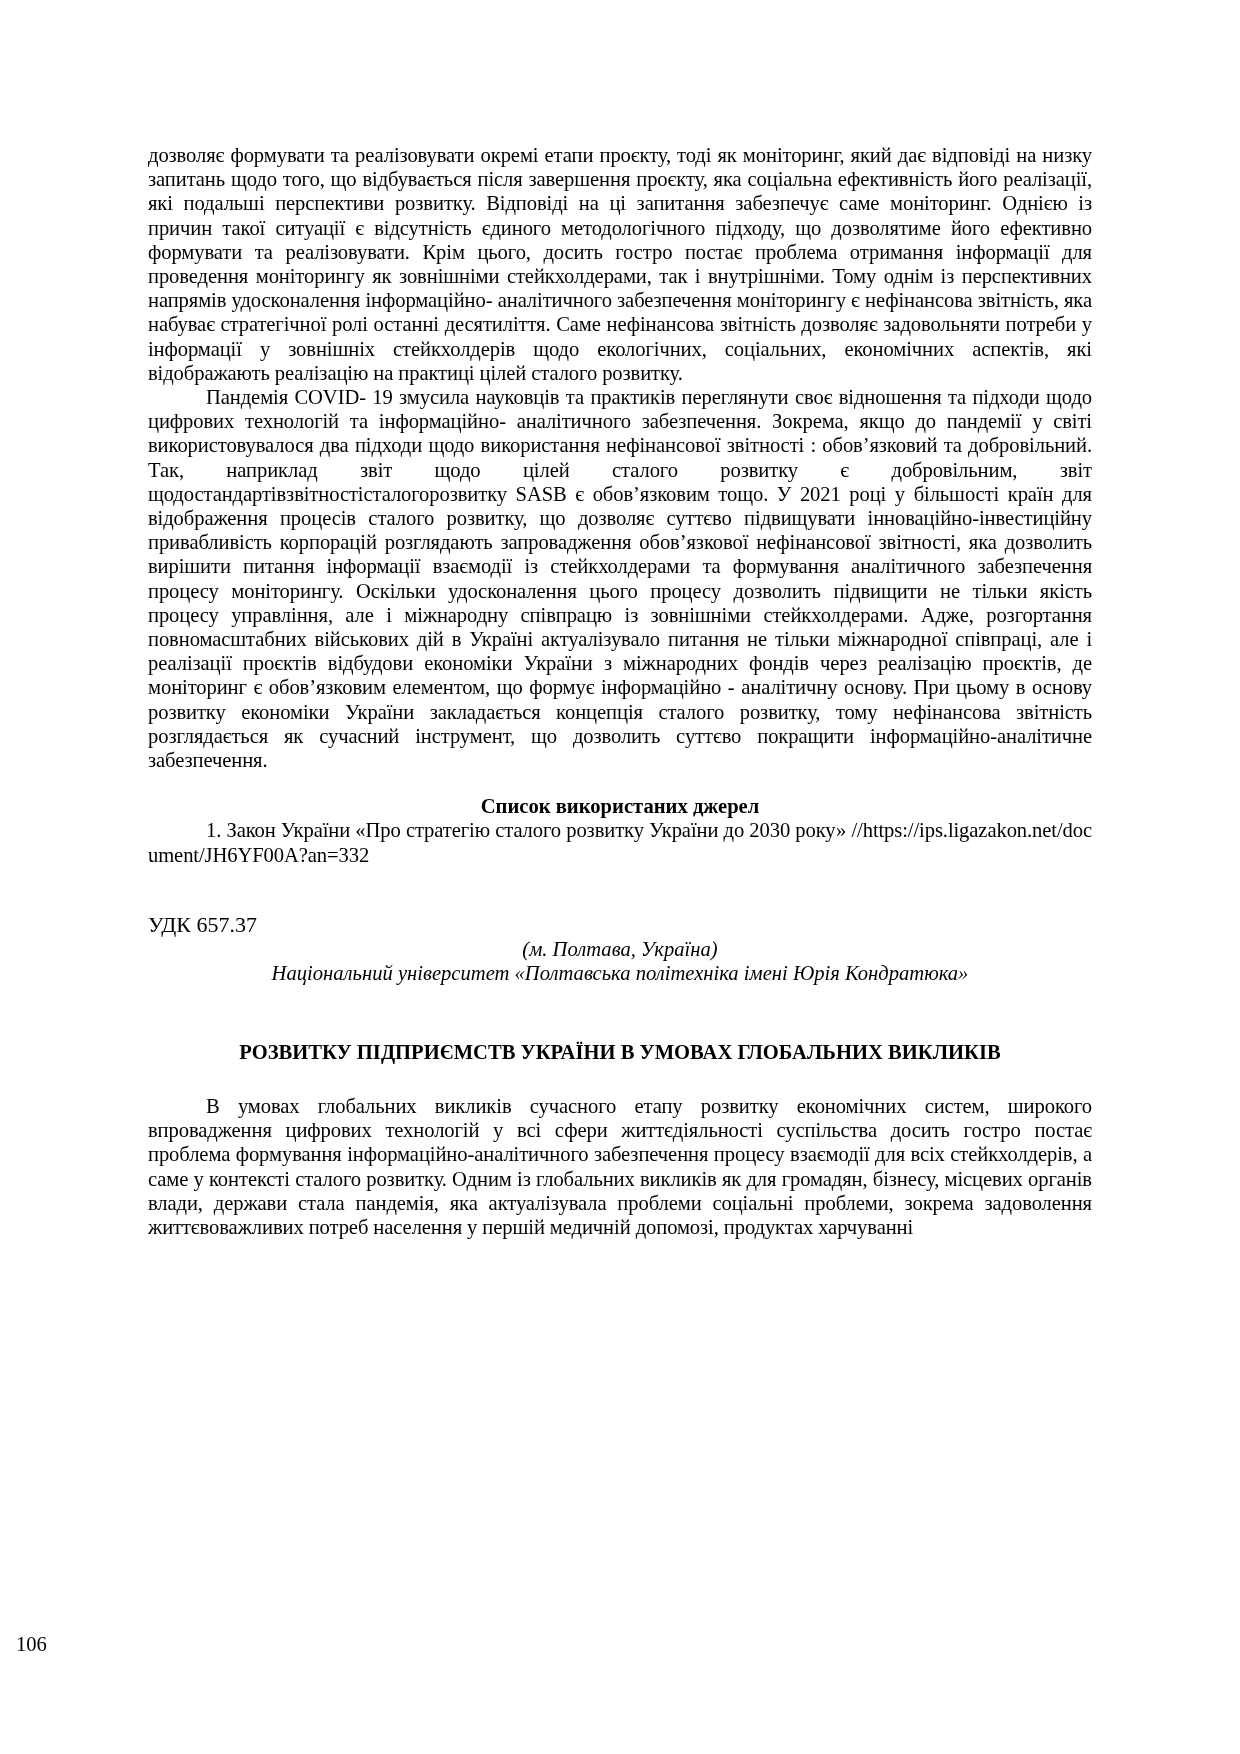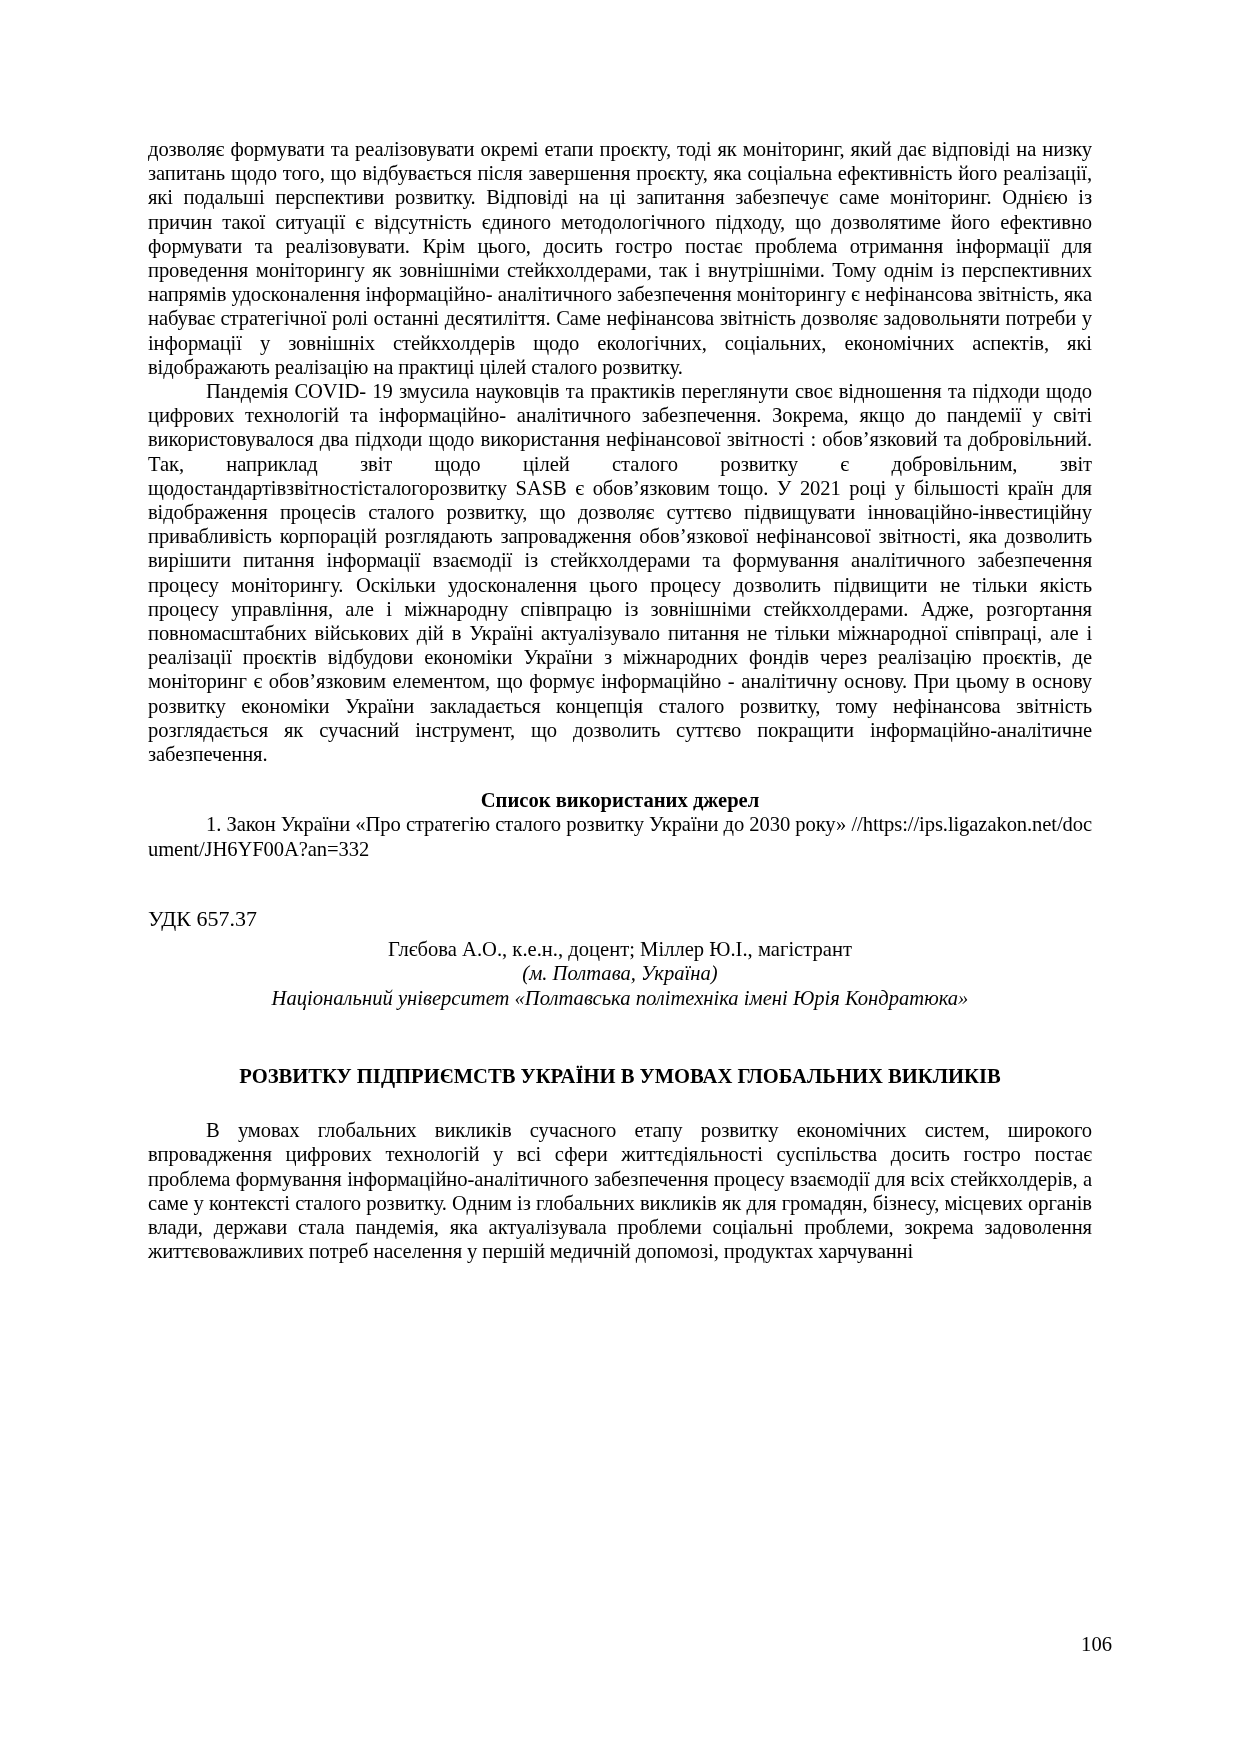--- a/index.html
+++ b/index.html
@@ -10,21 +10,21 @@
     body {
       width: 1240px;
       height: 1754px;
       position: relative;
       font-family: "Liberation Serif", "DejaVu Serif", serif;
       color: #000000;
     }
     .page {
       position: absolute;
       left: 148px;
-      top: 137px;
+      top: 143px;
       width: 944px;
     }
     p {
       margin: 0;
       font-size: 20.6px;
       line-height: 24.2px;
       text-align: justify;
       letter-spacing: -0.1px;
     }
     .indent { text-indent: 58px; }
@@ -59,42 +59,41 @@
       text-align: center;
       font-weight: bold;
       font-size: 20.6px;
       line-height: 24.2px;
       margin: 0;
     }
     .gap-body { height: 30px; }
     .url { word-break: break-all; }
     .page-number {
       position: absolute;
-      left: 8px;
+      left: 16px;
       width: 1104px;
       top: 1632px;
-      text-align: right;
+      text-align: left;
       font-size: 20.6px;
       line-height: 24px;
     }
   </style>
 </head>
 <body>
 
 <div class="page">
   <p>дозволяє формувати та реалізовувати окремі етапи проєкту,  тоді як моніторинг, який дає відповіді на низку запитань щодо того, що відбувається після завершення проєкту, яка соціальна ефективність його реалізації, які подальші перспективи розвитку. Відповіді на ці запитання забезпечує саме моніторинг. Однією із причин такої ситуації є відсутність єдиного методологічного підходу, що дозволятиме його ефективно  формувати та реалізовувати. Крім цього, досить гостро постає проблема  отримання інформації для проведення моніторингу як зовнішніми стейкхолдерами, так і внутрішніми. Тому однім із перспективних напрямів удосконалення інформаційно- аналітичного забезпечення моніторингу є нефінансова звітність, яка набуває стратегічної ролі останні десятиліття. Саме нефінансова звітність дозволяє задовольняти потреби у інформації у зовнішніх стейкхолдерів щодо екологічних, соціальних, економічних аспектів, які  відображають реалізацію на практиці цілей сталого розвитку.</p>
   <p class="indent">Пандемія COVID- 19 змусила науковців та практиків переглянути своє відношення та підходи щодо  цифрових технологій та  інформаційно- аналітичного забезпечення. Зокрема, якщо до пандемії у світі використовувалося два підходи щодо використання нефінансової звітності : обов’язковий та добровільний. Так, наприклад звіт щодо цілей сталого розвитку є добровільним, звіт щодостандартівзвітностісталогорозвитку SASB є обов’язковим тощо. У 2021 році у більшості країн для відображення процесів сталого розвитку, що дозволяє суттєво підвищувати інноваційно-інвестиційну привабливість корпорацій розглядають запровадження обов’язкової нефінансової звітності, яка дозволить вирішити питання інформації взаємодії із стейкхолдерами та формування аналітичного забезпечення процесу моніторингу.  Оскільки удосконалення цього процесу дозволить підвищити не тільки якість процесу управління, але і міжнародну співпрацю із зовнішніми стейкхолдерами. Адже, розгортання повномасштабних військових дій в Україні актуалізувало  питання не тільки міжнародної співпраці, але і реалізації проєктів відбудови економіки України з міжнародних фондів через реалізацію проєктів, де моніторинг є обов’язковим елементом, що формує інформаційно - аналітичну основу. При цьому в основу розвитку економіки України закладається концепція сталого розвитку, тому нефінансова звітність розглядається як сучасний інструмент, що дозволить суттєво покращити інформаційно-аналітичне забезпечення.</p>
 
   <div class="gap-sources"></div>
   <h3 class="sect-title">Список використаних джерел</h3>
   <p class="indent url">1. Закон України «Про стратегію сталого розвитку України до 2030 року» //https://ips.ligazakon.net/document/JH6YF00A?an=332</p>
 
   <div class="gap-udk"></div>
   <div class="udk">УДК 657.37</div>
-  <div class="authors">Глєбова А.О., к.е.н., доцент; Міллер Ю.І., магістрант</div>
   <div class="affil">(м. Полтава, Україна)</div>
   <div class="affil">Національний університет «Полтавська політехніка імені Юрія Кондратюка»</div>
 
   <div class="gap-title"></div>
   <h2 class="article-title">
     <br>
     <span>РОЗВИТКУ ПІДПРИЄМСТВ УКРАЇНИ В УМОВАХ ГЛОБАЛЬНИХ ВИКЛИКІВ</span>
   </h2>
 
   <div class="gap-body"></div>

